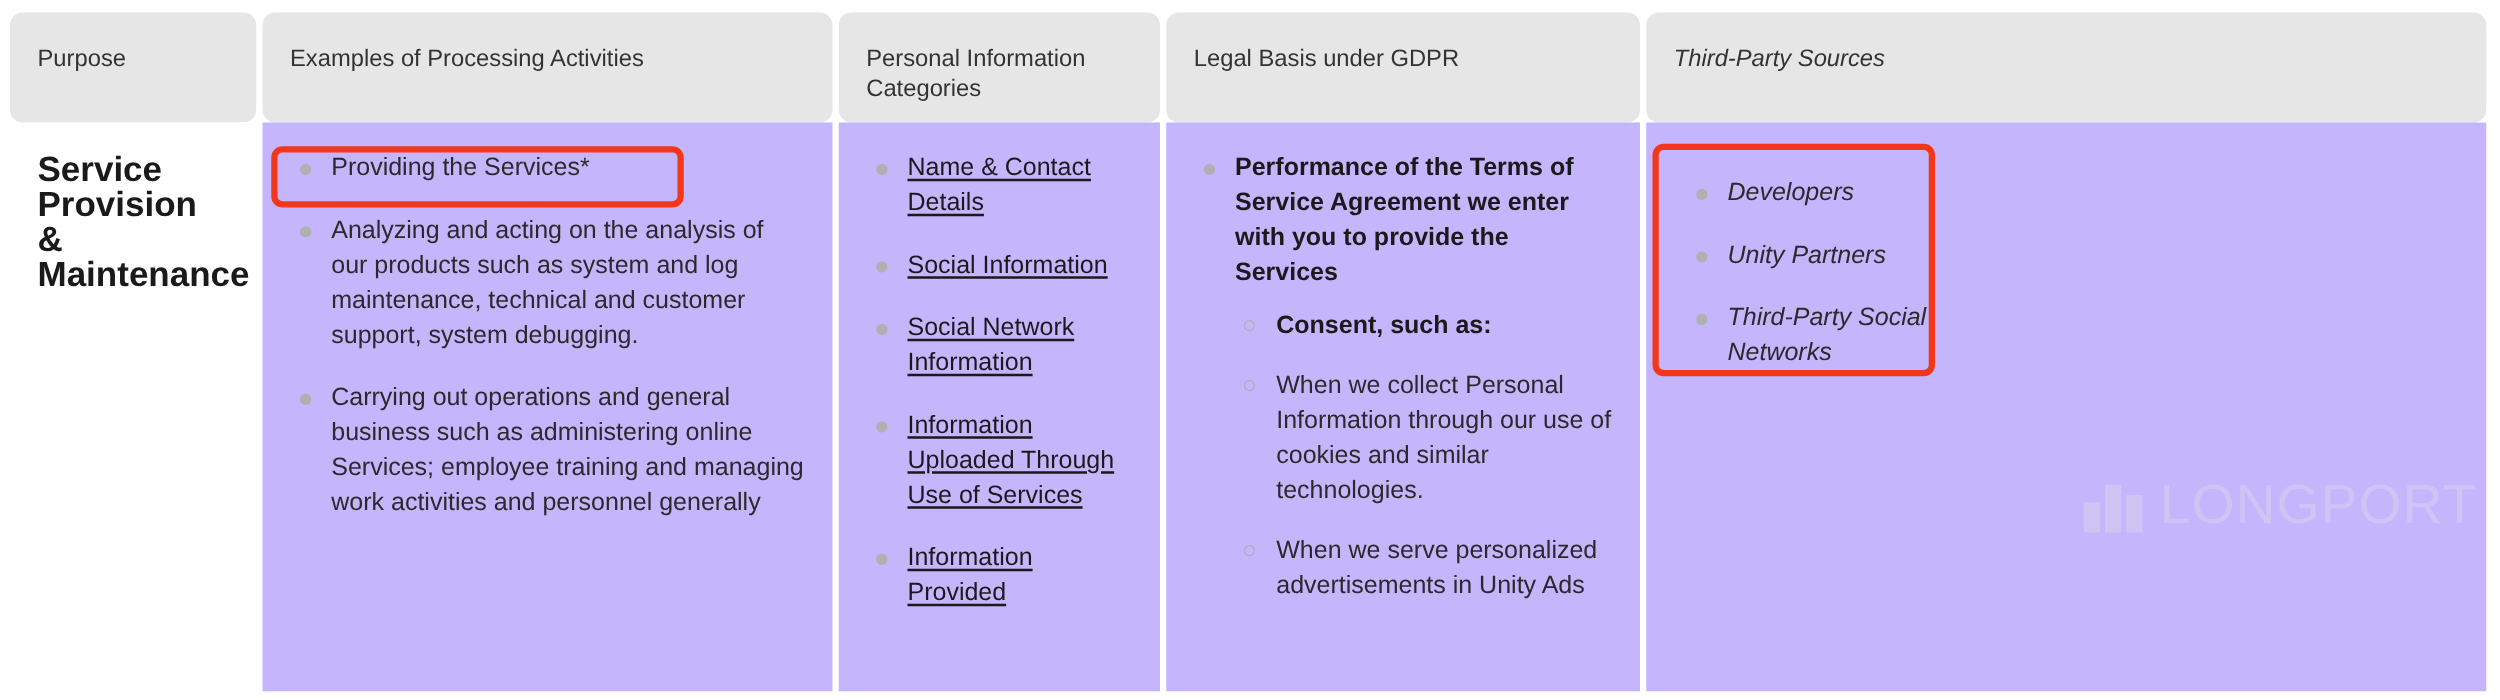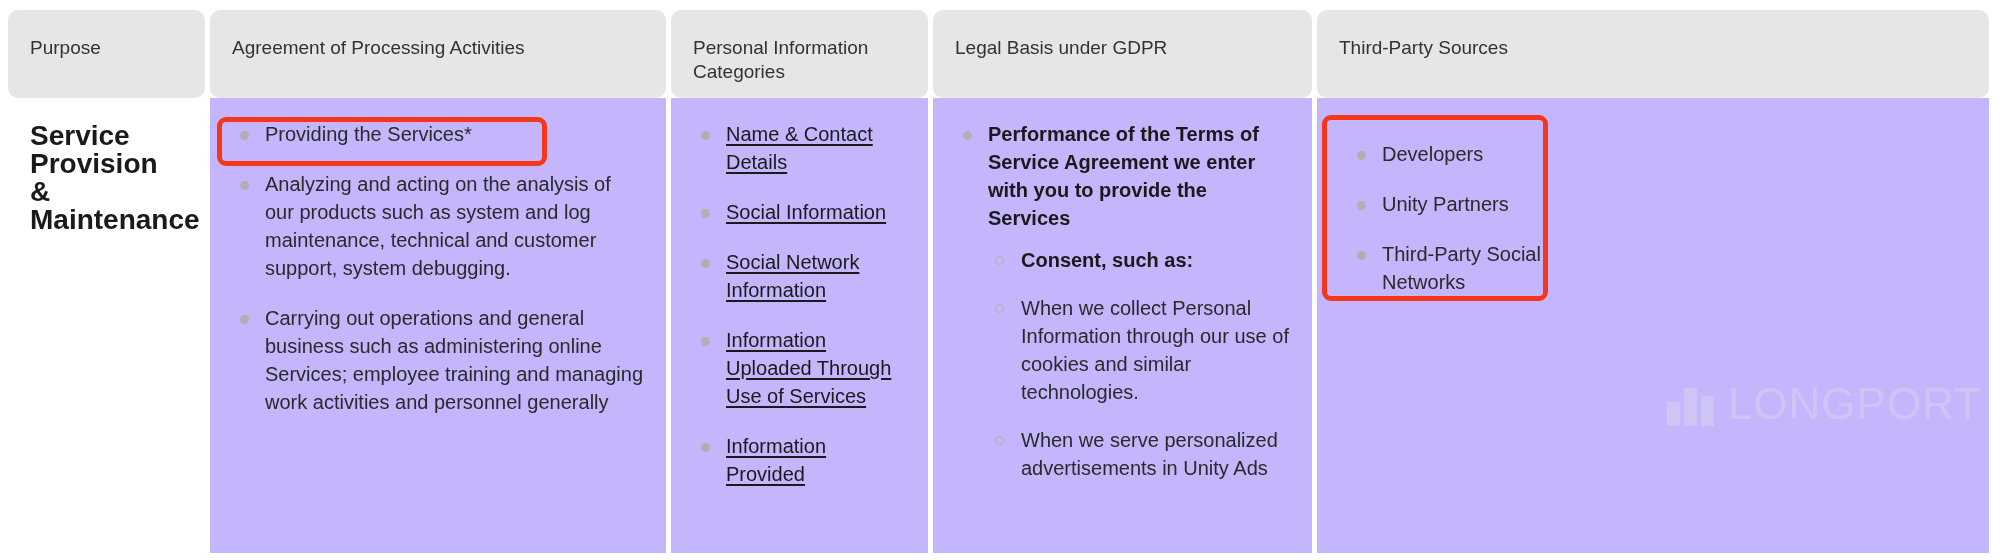--- a/index.html
+++ b/index.html
@@ -56,21 +56,21 @@
   }
   .body-cell.plain {
     background: #ffffff;
   }
 
   
   .c1 { width: 197px; }
   .c2 { width: 456px; }
   .c3 { width: 257px; }
   .c4 { width: 379px; }
-  .c5 { width: 672px; }
+  .c5 { width: 672px; font-style: italic; }
 
   .purpose-title {
     font-weight: 700;
     font-size: 28px;
     line-height: 28px;
     color: #1a1a1a;
     padding-top: 2px;
   }
 
   ul.bullets {
@@ -178,21 +178,21 @@
 </head>
 <body>
 
 <div class="table-wrap">
 
   <div class="row header-row">
     <div class="header-cell c1">
       <span>Purpose</span>
     </div>
     <div class="header-cell c2">
-      <span>Agreement of Processing Activities</span>
+      <span>Examples of Processing Activities</span>
     </div>
     <div class="header-cell c3">
       <span>Personal Information Categories</span>
     </div>
     <div class="header-cell c4">
       <span>Legal Basis under GDPR</span>
     </div>
     <div class="header-cell c5">
       <span>Third-Party Sources</span>
     </div>

